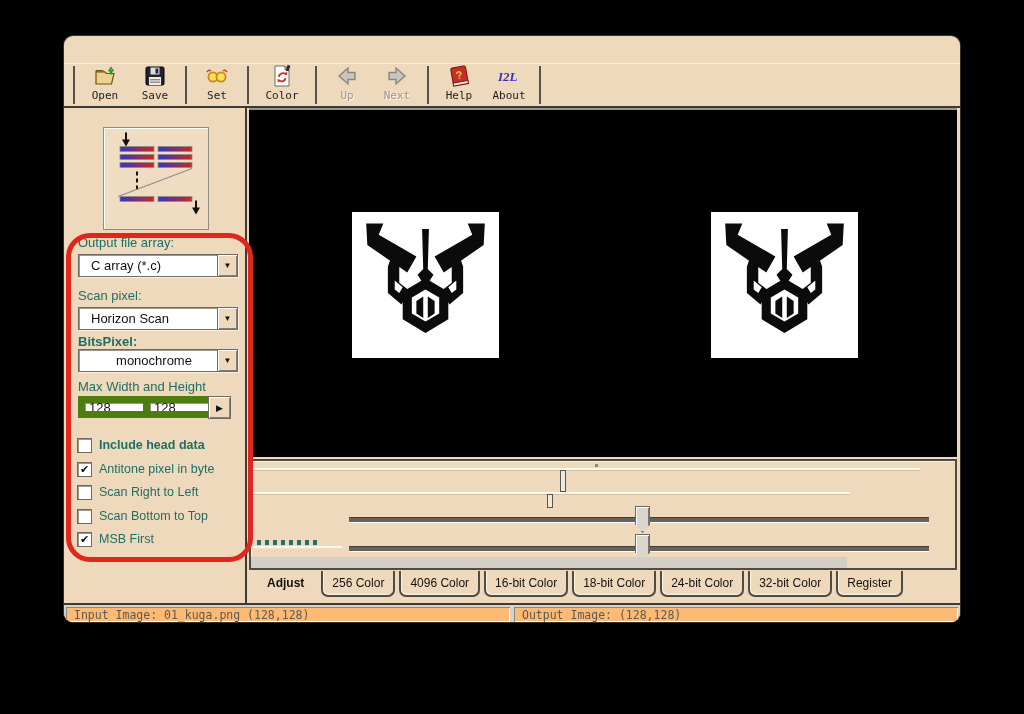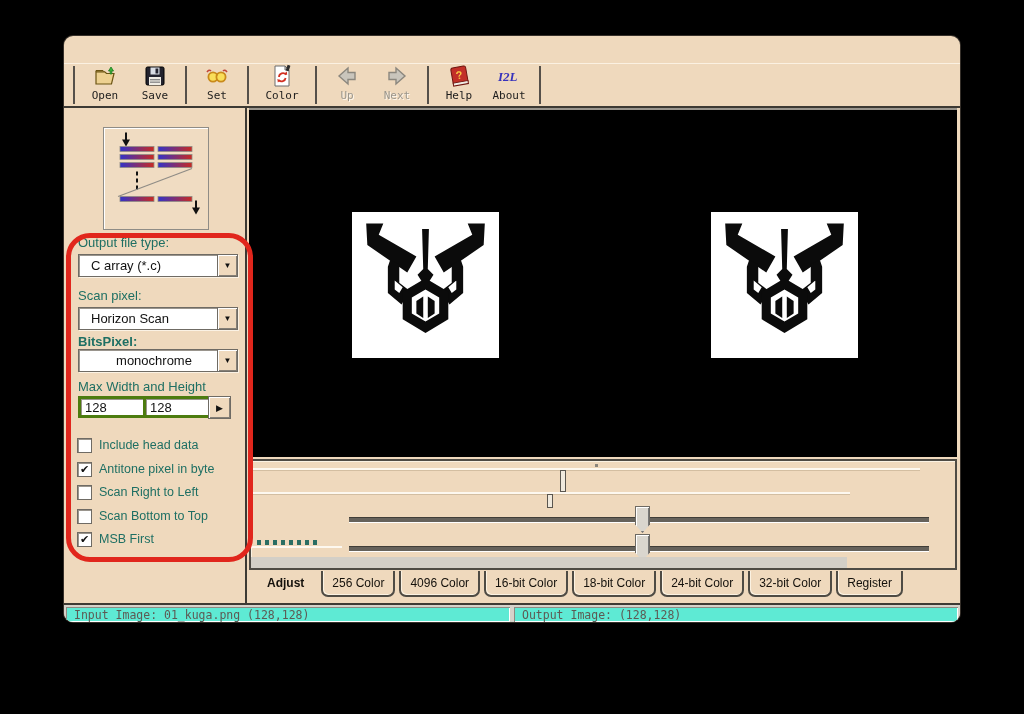--- a/index.html
+++ b/index.html
@@ -30,21 +30,21 @@
   .scanbox{position:absolute;left:39px;top:19px;width:104px;height:101px;background:#F0DCC2;
            border:1px solid #8f8c86;box-shadow:inset 1px 1px 0 #fff;}
   .fldlabel{position:absolute;left:14px;font-size:13px;color:#1e6f63;white-space:nowrap;}
   .dropdown{position:absolute;left:14px;width:160px;height:23px;background:#fff;
             border:1px solid #6f6b64;box-shadow:inset 1px 1px 0 #9a958d, 1px 1px 0 #fbf2e4;
             display:flex;align-items:center;box-sizing:border-box;}
   .dropdown .val{flex:1;font-size:13px;color:#111;padding-left:12px;white-space:nowrap;overflow:hidden;}
   .ddbtn{width:19px;height:100%;background:#EFD9BD;border-left:1px solid #6f6b64;
          box-shadow:inset 1px 1px 0 #fff, inset -1px -1px 0 #857f76;
          display:flex;align-items:center;justify-content:center;font-size:8px;color:#111;}
-  .numfield{position:absolute;height:22px;background:#fff;border:3px solid #4d7c0f;
+  .numfield{position:absolute;height:22px;background:#fff;border:7px solid #4d7c0f;
             box-shadow:inset 1px 1px 0 #9a958d;box-sizing:border-box;font-size:13px;color:#111;
             font-family:"Liberation Sans",sans-serif;padding:0 0 0 4px;width:84px;}
   .spinbtn{position:absolute;width:23px;height:23px;background:#EFD9BD;border:1px solid #6f6b64;
            box-shadow:inset 1px 1px 0 #fff, inset -1px -1px 0 #857f76;box-sizing:border-box;
            display:flex;align-items:center;justify-content:center;font-size:9px;color:#111;}
   .chkrow{position:absolute;left:13px;display:flex;align-items:center;height:16px;}
   .chkbox{width:13px;height:13px;background:#fff;border:1px solid #6f6b64;
           box-shadow:inset 1px 1px 0 #9a958d;display:flex;align-items:center;justify-content:center;
           font-size:11px;line-height:11px;color:#111;flex:none;}
   .chklbl{font-size:12.5px;color:#1e6f63;margin-left:7px;white-space:nowrap;}
@@ -75,21 +75,21 @@
   .tabstrip{position:absolute;left:185px;top:534px;width:708px;height:33px;background:#EFD9BD;
             display:flex;align-items:flex-start;padding-left:9px;box-sizing:border-box;}
   .tab{height:24px;margin-top:1px;display:flex;align-items:center;justify-content:center;
        font-size:12px;color:#14110c;white-space:nowrap;padding:0 9px;}
   .tab.boxed{border:2px solid #4e4b44;border-top:none;border-radius:0 0 7px 7px;
              box-shadow:inset 1px -1px 0 #fbf2e2;margin-right:4px;}
   .tab.active{font-weight:bold;margin-right:8px;}
   
   .statusbar{position:absolute;left:0;top:567px;width:896px;height:19px;background:#D6D2CA;
              border-top:2px solid #3d3a34;box-sizing:content-box;}
-  .spanel{position:absolute;top:2px;height:15px;background:#5eead4;
+  .spanel{position:absolute;top:2px;height:15px;background:#fdba74;
           box-shadow:inset 1px 1px 0 #8d8a82, inset -1px -1px 0 #fff;
           display:flex;align-items:center;padding-left:8px;box-sizing:border-box;
           font-family:"DejaVu Sans Mono",monospace;font-size:11.5px;color:#5d5a54;white-space:nowrap;}
 </style>
 </head>
 <body>
 
 <div class="window">
 
 
@@ -211,21 +211,21 @@
           <rect x="16" y="68" width="34" height="5" fill="url(#br)"></rect>
           <rect x="54" y="68" width="34" height="5" fill="url(#br)"></rect>
         </g>
         <g stroke="#111">
           <line x1="92" y1="72" x2="92" y2="80" stroke-width="2"></line>
           <path d="M88 79 L96 79 L92 86 Z" fill="#111" stroke="none"></path>
         </g>
       </svg>
     </div>
 
-    <div class="fldlabel" style="top:127px;">Output file type:</div>
+    <div class="fldlabel" style="top:127px;">Output file array:</div>
     <div class="dropdown" style="top:146px;">
       <span class="val">C array (*.c)</span>
       <span class="ddbtn">▼</span>
     </div>
 
     <div class="fldlabel" style="top:180px;">Scan pixel:</div>
     <div class="dropdown" style="top:199px;">
       <span class="val">Horizon Scan</span>
       <span class="ddbtn">▼</span>
     </div>
@@ -236,21 +236,21 @@
       <span class="ddbtn">▼</span>
     </div>
 
     <div class="fldlabel" style="top:271px;">Max Width and Height</div>
     <input class="numfield" style="left: 14px; top: 288px;" readonly="" value="128">
     <input class="numfield" style="left: 79px; top: 288px;" readonly="" value="128">
     <div class="spinbtn" style="left:144px;top:288px;">
       <span>▶</span>
     </div>
 
-    <div class="chkrow" style="top:329px;">
+    <div class="chkrow" style="top:329px;font-weight:bold;">
       <span class="chkbox"></span>
       <span class="chklbl">Include head data</span>
     </div>
     <div class="chkrow" style="top:353px;">
       <span class="chkbox">✔</span>
       <span class="chklbl">Antitone pixel in byte</span>
     </div>
     <div class="chkrow" style="top:376px;">
       <span class="chkbox"></span>
       <span class="chklbl">Scan Right to Left</span>

